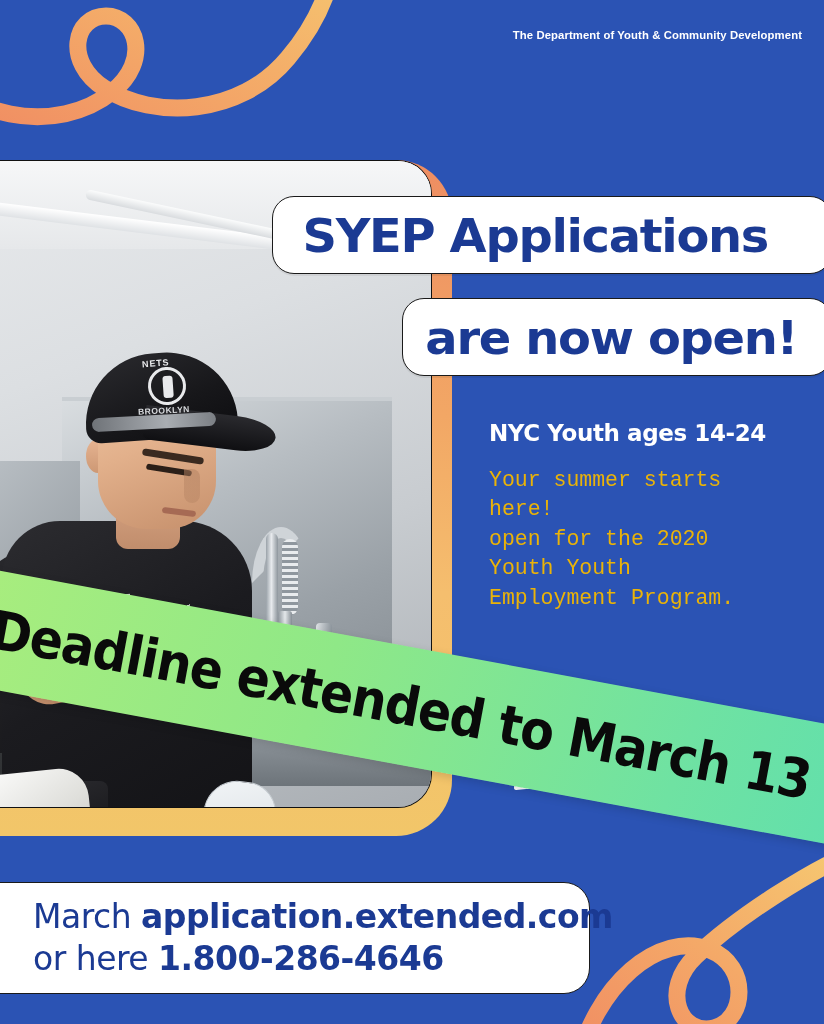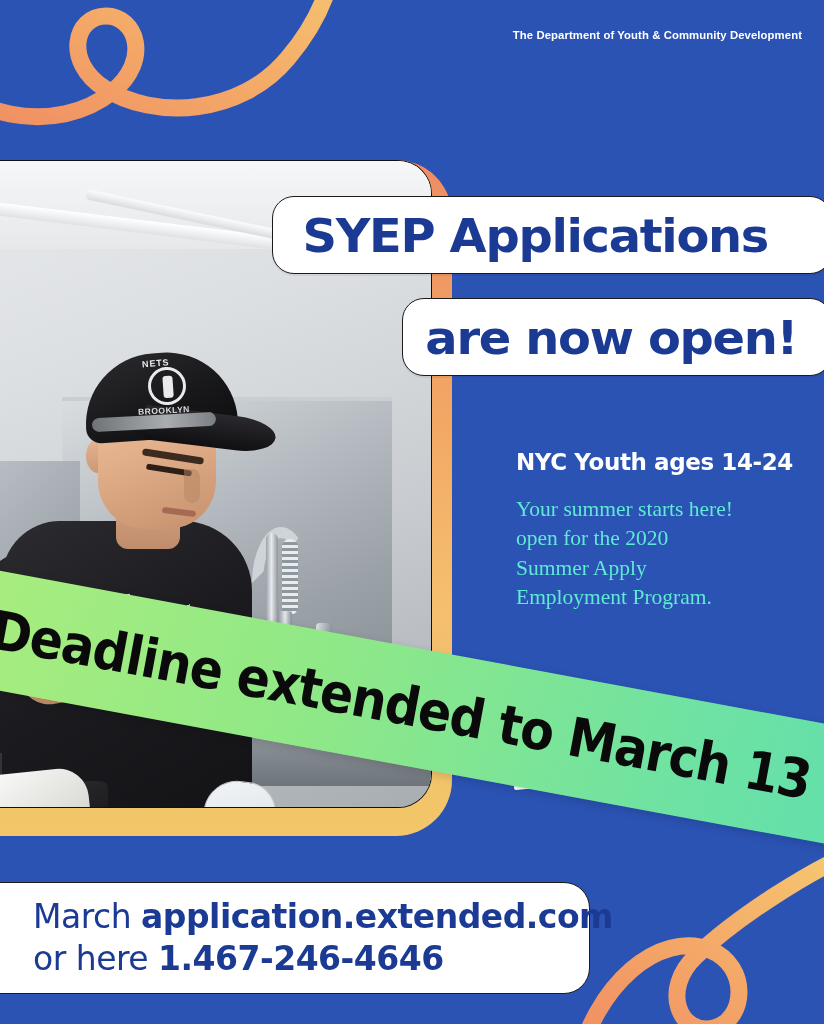--- a/index.html
+++ b/index.html
@@ -319,29 +319,29 @@
     padding-left:34px;
   }
   #pill-2 {
     left:402px; top:298px; width:430px; height:78px;
     font-size:47px; letter-spacing:-1.3px;
     padding-left:26px;
   }
   .pill span { transform:scaleX(1.02); display:inline-block; }
 
   
-  #rc { position:absolute; left:516px; top:420px; width:306px;margin-top:29px; }
+  #rc { position:absolute; left:489px; top:420px; width:306px; }
   #rc-head {
     color:#fff; font-weight:bold; font-size:23px;
     letter-spacing:-.4px; margin-bottom:20px;
     font-family:"DejaVu Sans", sans-serif;
   }
   #rc-body {
-    color:#5eead4; font-size:21.5px; line-height:1.37;
-    font-family:Liberation Serif, serif;
+    color:#eab308; font-size:21.5px; line-height:1.37;
+    font-family:Liberation Mono, monospace;
   }
 
   
   #apply-block { position:absolute; left:492px; top:718px; width:300px; }
   #apply-text {
     color:#F0C84B; font-weight:bold; font-size:38px;
     letter-spacing:-.8px; line-height:1;
     font-family:"DejaVu Sans", sans-serif;
   }
   #apply-scribble { margin-top:6px; width:212px; height:32px; display:block; }
@@ -479,21 +479,21 @@
   </div>
   <div class="pill" id="pill-2">
     <span>are now open!</span>
   </div>
 
   <div id="rc">
     <div id="rc-head">NYC Youth ages 14-24</div>
     <div id="rc-body">
       <div>Your summer starts here!</div>
       <div>open for the 2020</div>
-      <div>Summer Apply</div>
+      <div>Youth Youth</div>
       <div>Employment Program.</div>
     </div>
   </div>
 
   <div id="apply-block">
     <div id="apply-text">Apply Now!</div>
     <svg id="apply-scribble" viewBox="0 0 212 32">
       <path d="M4,9 L205,7" fill="none" stroke="#ffffff" stroke-width="4.5" stroke-linecap="round"></path>
       <path d="M205,8 L24,26" fill="none" stroke="#ffffff" stroke-width="4" stroke-linecap="round"></path>
       <path d="M24,25 L172,24" fill="none" stroke="#ffffff" stroke-width="4" stroke-linecap="round"></path>
@@ -502,17 +502,17 @@
 
   <div id="banner">
     <div id="banner-text">Deadline extended to March 13</div>
   </div>
 
   <div id="contact-pill">
     <div class="cl">
       <span class="light">March </span><b>application.extended.com</b>
     </div>
     <div class="cl">
-      <span class="light">or here </span><b>1.467-246-4646</b>
+      <span class="light">or here </span><b>1.800-286-4646</b>
     </div>
   </div>
 
 </div>
 
 </body></html>

